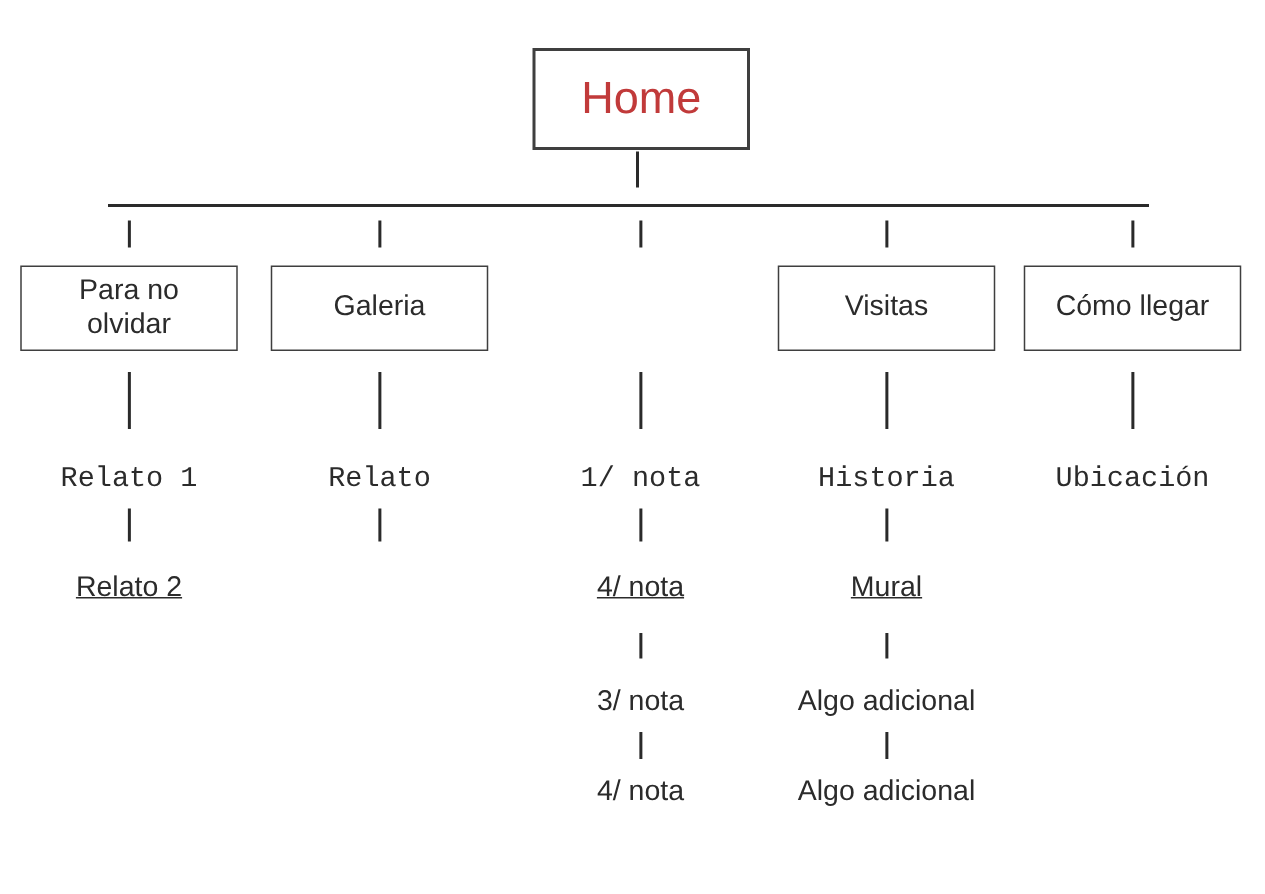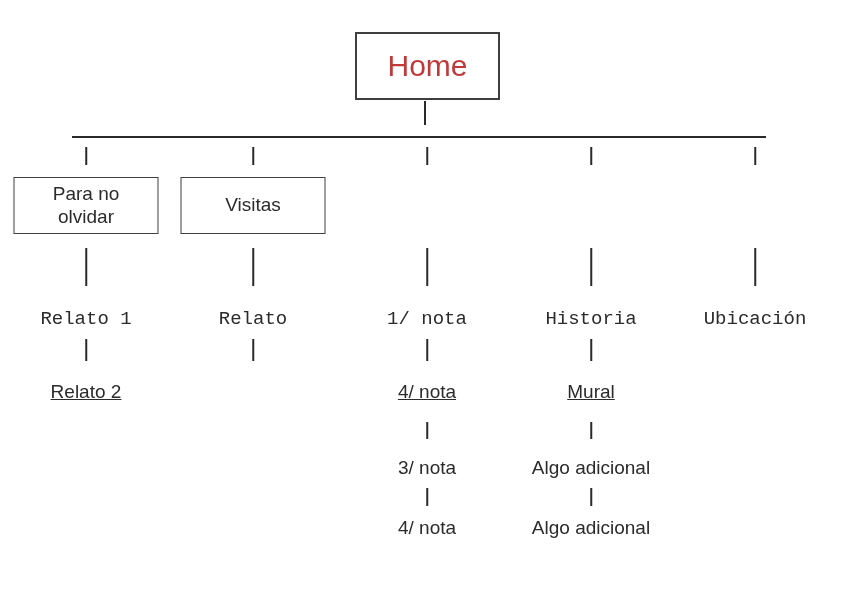--- a/index.html
+++ b/index.html
@@ -123,50 +123,56 @@
     </div>
     <div class="vline c0"></div>
     <div class="leaf l1">Relato 1</div>
     <div class="vline c1"></div>
     <div class="leaf l2">Relato 2</div>
   </div>
 
   <div class="col col-1">
     <div class="vline tick"></div>
     <div class="node">
-      <span>Visitas</span>
+      <span>Galeria</span>
     </div>
     <div class="vline c0"></div>
     <div class="leaf l1">Relato</div>
     <div class="vline c1"></div>
   </div>
 
   <div class="col col-2">
     <div class="vline tick"></div>
     <div class="vline c0"></div>
     <div class="leaf l1">1/ nota</div>
     <div class="vline c1"></div>
     <div class="leaf l2">4/ nota</div>
     <div class="vline c2"></div>
     <div class="leaf l3">3/ nota</div>
     <div class="vline c3"></div>
     <div class="leaf l4">4/ nota</div>
   </div>
 
   <div class="col col-3">
     <div class="vline tick"></div>
+    <div class="node">
+      <span>Visitas</span>
+    </div>
     <div class="vline c0"></div>
     <div class="leaf l1">Historia</div>
     <div class="vline c1"></div>
     <div class="leaf l2">Mural</div>
     <div class="vline c2"></div>
     <div class="leaf l3">Algo adicional</div>
     <div class="vline c3"></div>
     <div class="leaf l4">Algo adicional</div>
   </div>
 
   <div class="col col-4">
     <div class="vline tick"></div>
+    <div class="node">
+      <span>Cómo llegar</span>
+    </div>
     <div class="vline c0"></div>
     <div class="leaf l1">Ubicación</div>
   </div>
 
 </div>
 
 </body></html>

